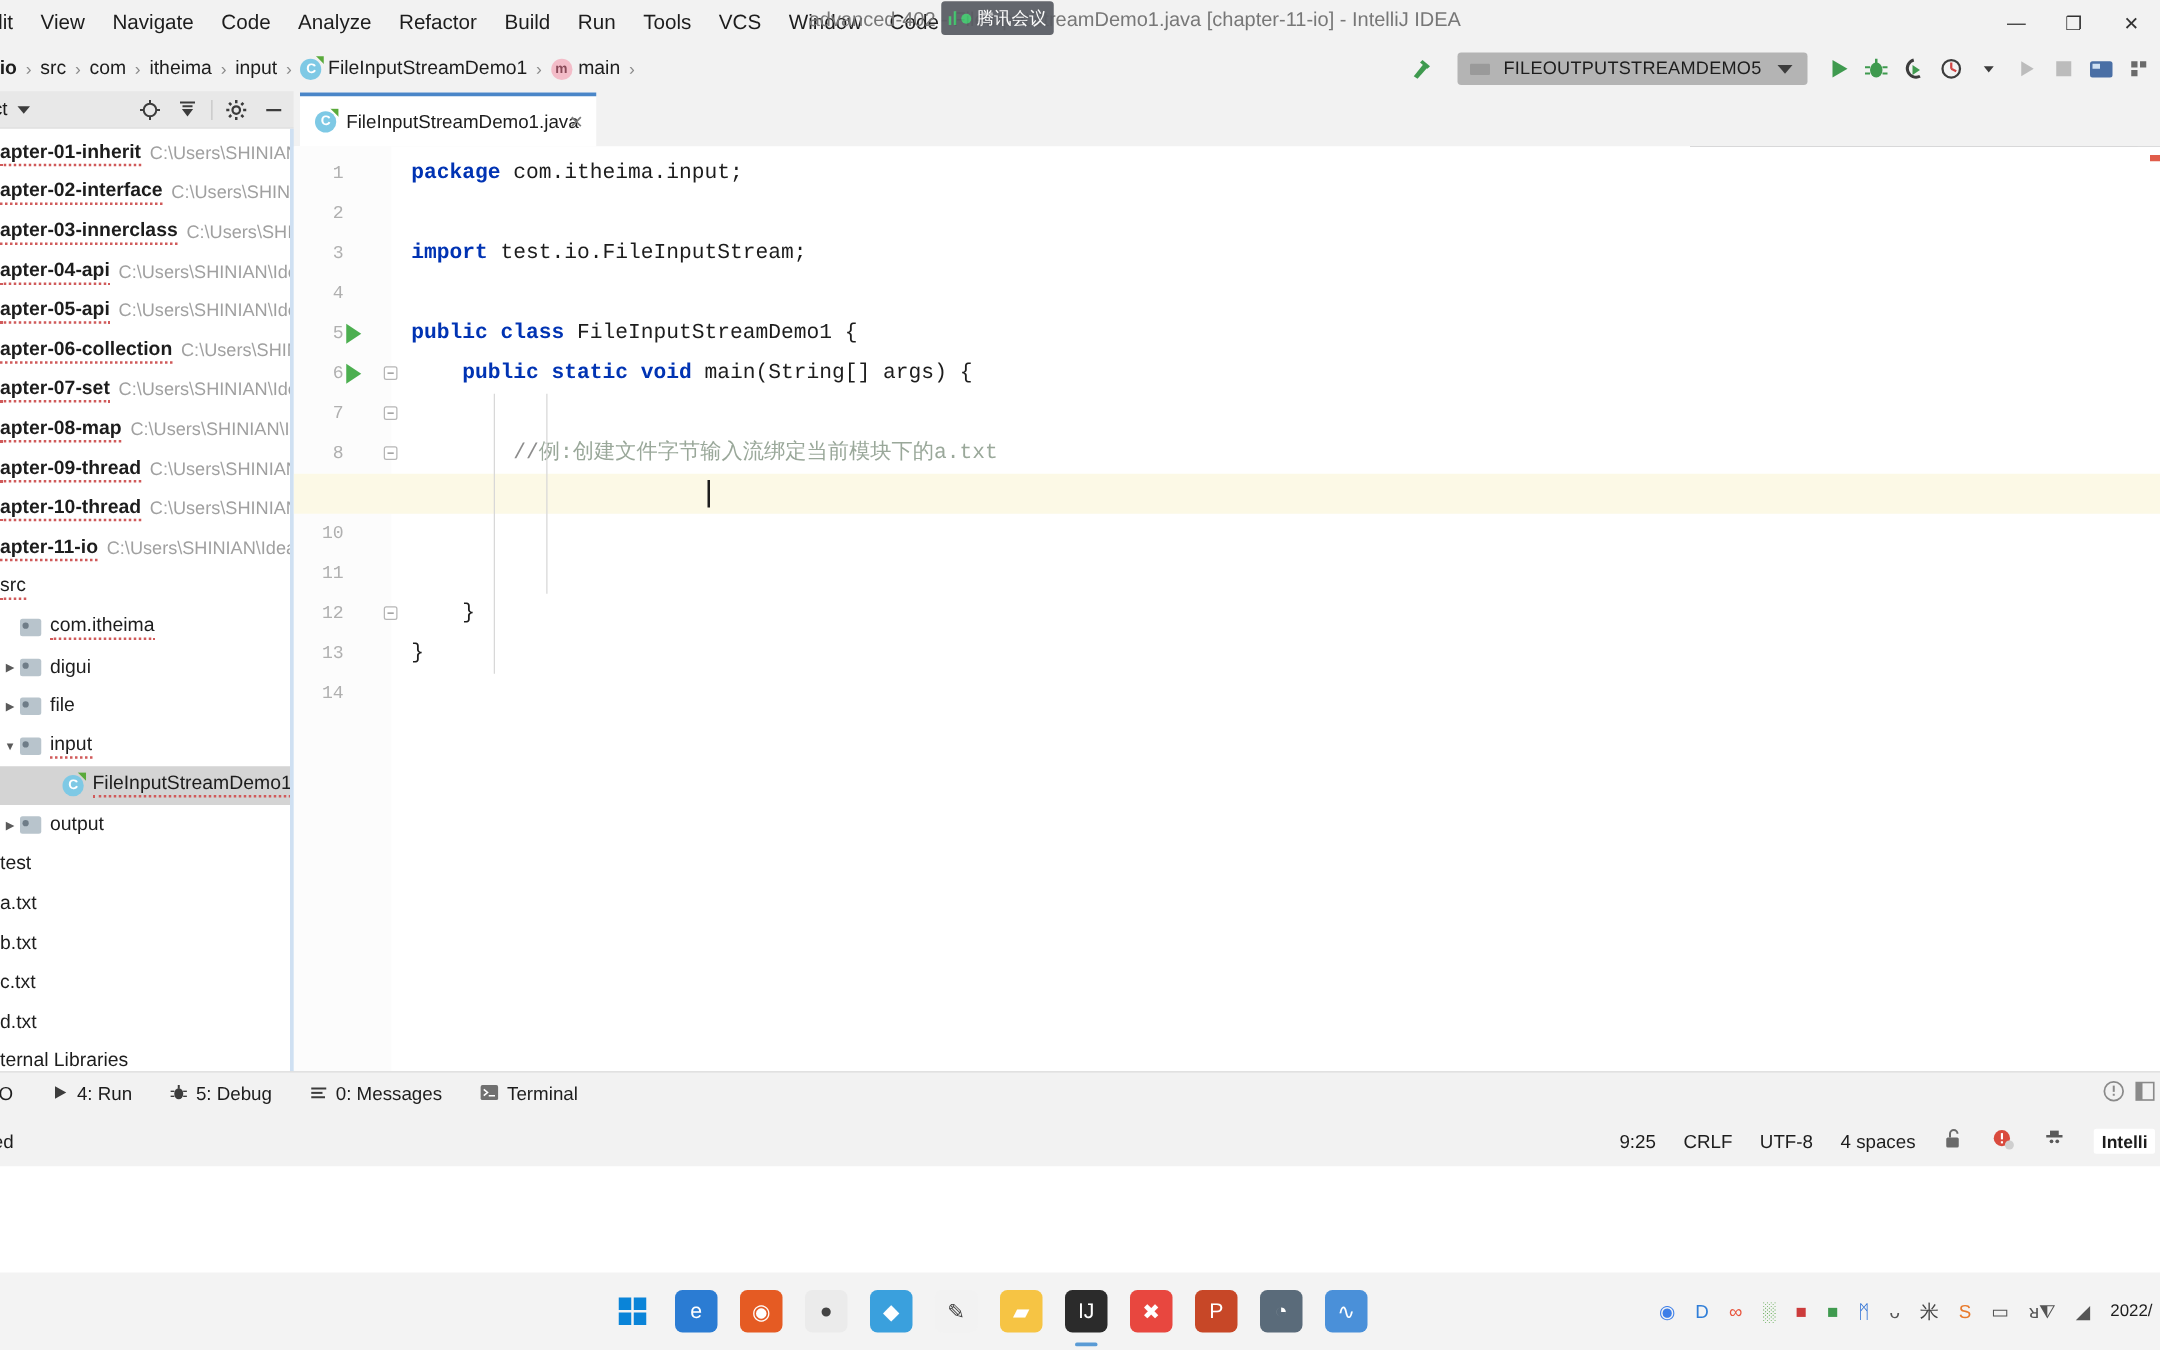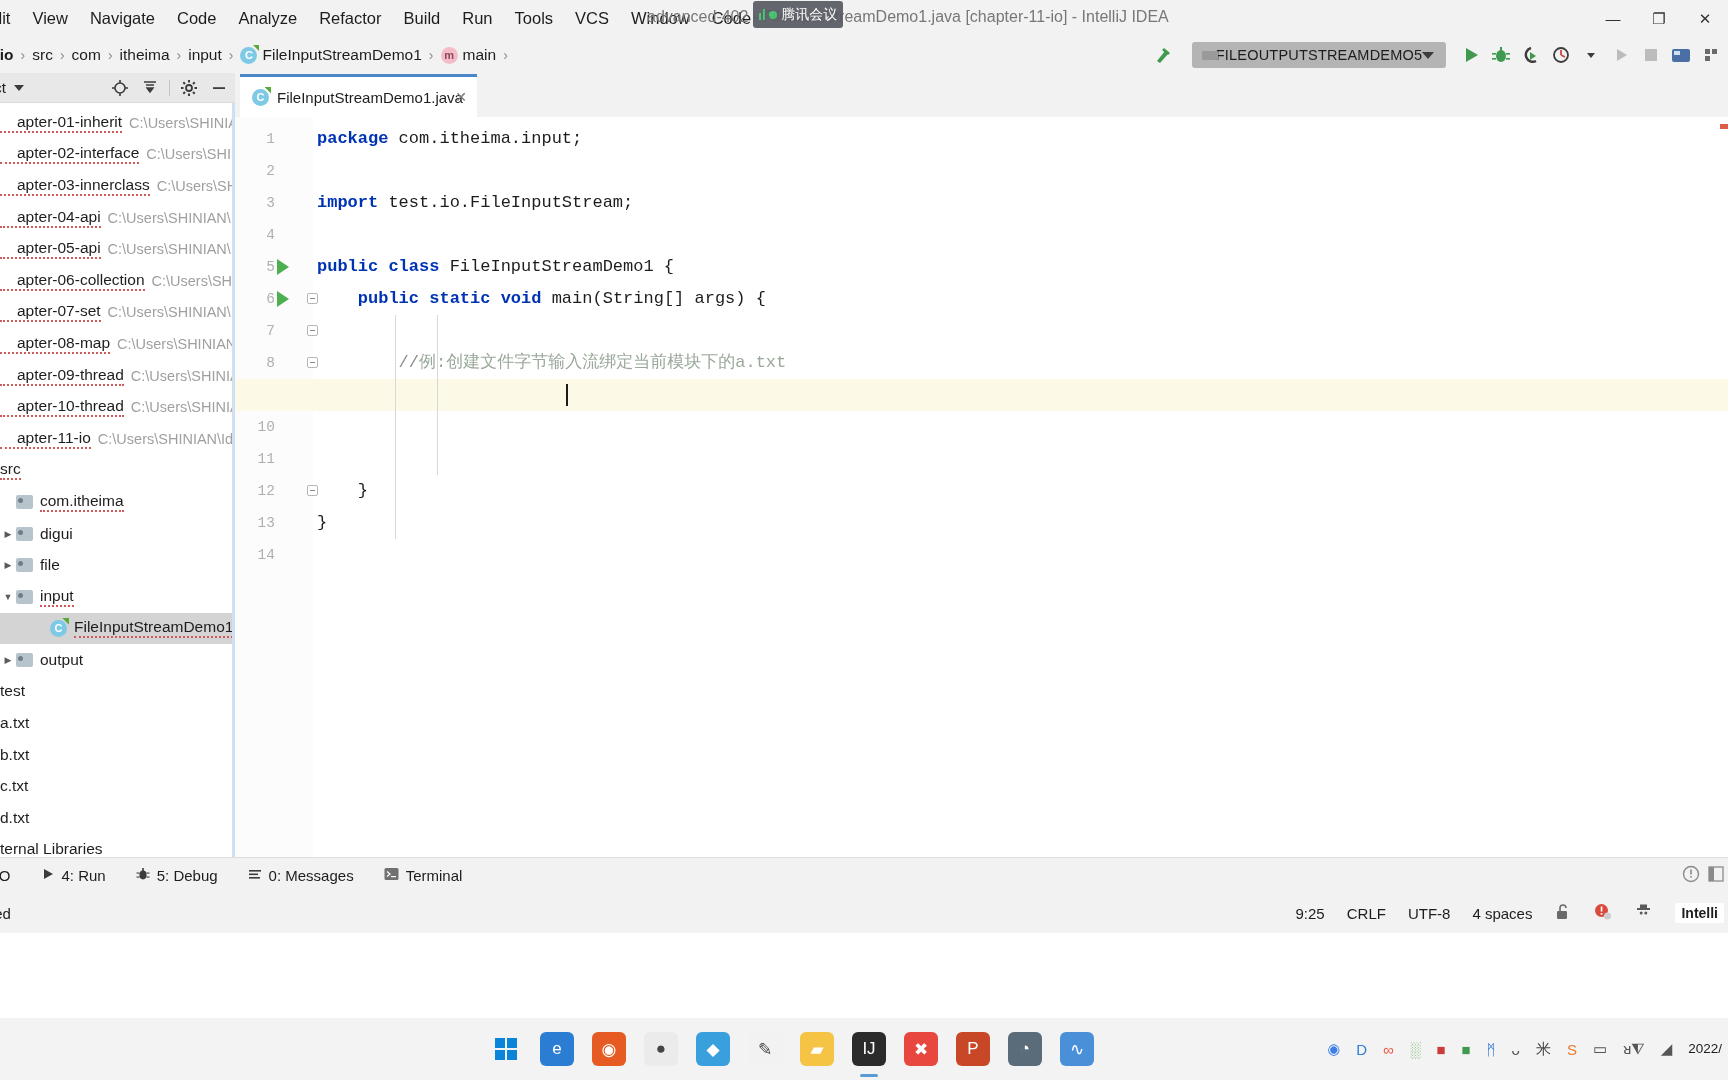--- a/index.html
+++ b/index.html
@@ -71,21 +71,21 @@
 
   .nav-right {
     position: absolute; right: 0; top: 0; height: 36px;
     display: flex; align-items: center; gap: 0px; padding-right: 2px;
   }
   .tool-ic {
     width: 30px; height: 30px; display: flex; align-items: center;
     justify-content: center; font-size: 15px;
   }
   .runcfg {
-    width: 254px; height: 26px; background: #b4b4b4; border-radius: 3px;
+    width: 280px; height: 26px; background: #b4b4b4; border-radius: 3px;
     display: flex; align-items: center; justify-content: center;
     position: relative; margin: 0 10px 0 14px;
   }
   .runcfg span { font-size: 14.5px; color: #1d1d1d; letter-spacing: .2px; }
   .runcfg .caret {
     position: absolute; right: 12px; width: 0; height: 0;
     border-left: 6px solid transparent; border-right: 6px solid transparent;
     border-top: 7px solid #3c3c3c;
   }
   .runcfg .lbox {
@@ -119,21 +119,21 @@
   .tree {
     position: absolute; top: 103px; left: 0; width: 235px; height: 760px;
     background: #ffffff; overflow: hidden; padding-top: 4px;
   }
   .trow {
     height: 31.6px; display: flex; align-items: center;
     font-size: 15.5px; color: #1d1d1d; white-space: nowrap;
     padding-left: 0px; position: relative;
   }
   .trow.sel { background: #d4d4d4; }
-  .tname { font-weight: normal; padding-left: 17px; }
+  .tname { font-weight: bold; }
   .tpath { color: #a0a0a0; font-weight: normal; font-size: 14.5px; margin-left: 7px; }
   .squig {
     border-bottom: 2px dotted #d05a5a;
   }
   .arrow {
     width: 16px; display: inline-flex; justify-content: center;
     font-size: 9px; color: #5a5a5a;
   }
   .folder-ic {
     width: 17px; height: 14px; background: #b8c4cc; border-radius: 2px;
@@ -181,21 +181,21 @@
   }
   .foldmark::after {
     content: ""; position: absolute; left: 2px; top: 4px;
     width: 5px; height: 1px; background: #888;
   }
   .codearea {
     position: absolute; left: 78px; top: 0; width: 1415px; height: 740px;
     font-family: "Liberation Mono", monospace; font-size: 17px;
   }
   .cline {
-    position: absolute; left: 4px; height: 32px; line-height: 32px;
+    position: absolute; left: 16px; height: 32px; line-height: 32px;
     white-space: pre; color: #1d1d1d;
   }
   .kw { color: #0033b3; font-weight: bold; }
   .cm { color: #8c8c8c; }
   .cm-cn { color: #9aa89a; }
   .hl-line {
     position: absolute; left: 0; width: 1493px; height: 32px;
     background: #fcf9e6;
   }
   .indent-guide {

